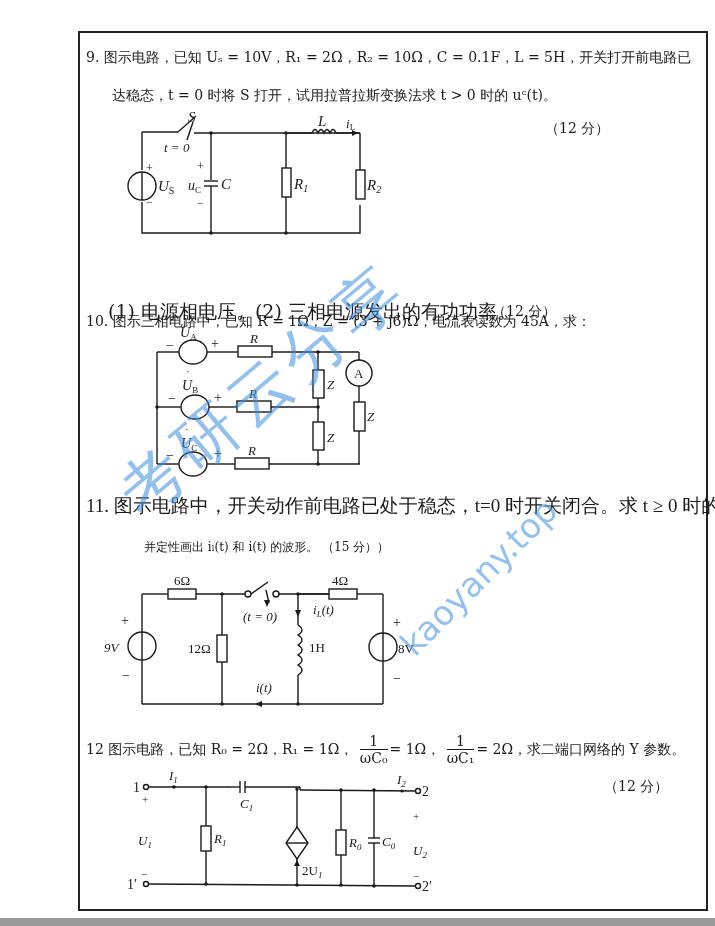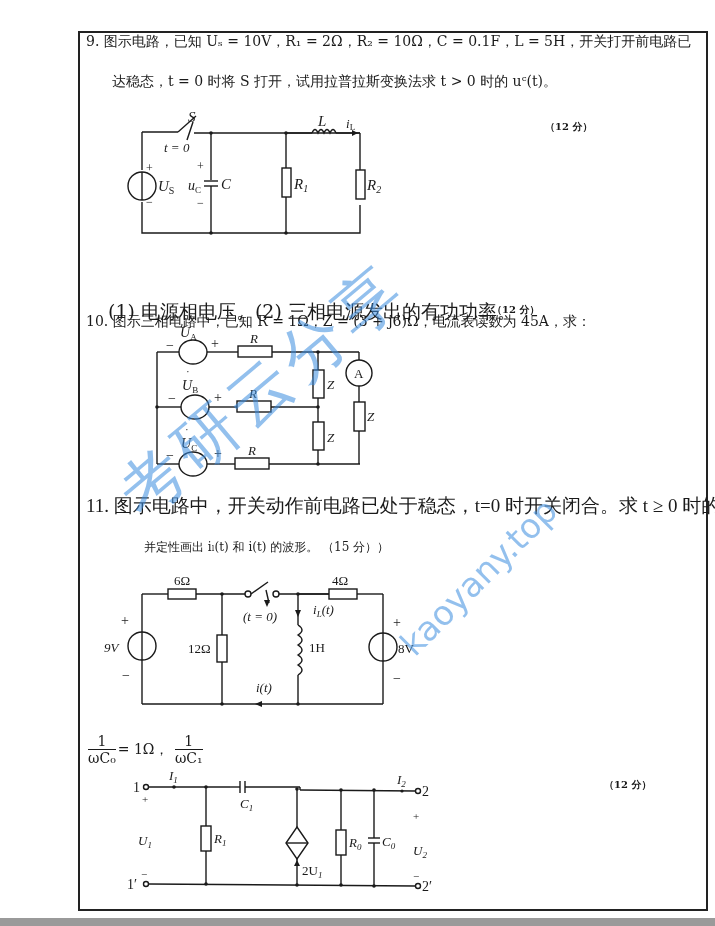--- a/index.html
+++ b/index.html
@@ -2,34 +2,34 @@
 <html><head>
 <meta charset="utf-8">
 <style>
   html,body{margin:0;padding:0;background:#fff;}
   body{width:715px;height:926px;position:relative;overflow:hidden;
        font-family:"DejaVu Serif","Liberation Serif",serif;color:#1a1a1a;}
   .frame{position:absolute;left:78px;top:31px;width:630px;height:880px;
          border-top:2px solid #222;border-left:2px solid #222;border-right:2px solid #222;border-bottom:2px solid #222;box-sizing:border-box;}
   .bottom-bar{position:absolute;left:0;top:918px;width:715px;height:8px;background:#9a9a9a;}
   .line{position:absolute;font-size:14px;white-space:nowrap;line-height:18px;}
-  .pts{position:absolute;font-size:10px;white-space:nowrap;font-weight:bold;}
+  .pts{position:absolute;font-size:14px;white-space:nowrap;}
   svg{position:absolute;overflow:visible;}
   svg text{font-family:"Liberation Serif","DejaVu Serif",serif;fill:#1a1a1a;}
   .it{font-style:italic;}
   .wm{position:absolute;color:#3b8de0;opacity:.55;pointer-events:none;white-space:nowrap;}
 </style>
 </head>
 <body>
 
 <div class="frame"></div>
 <div class="bottom-bar"></div>
 
-<div class="line" style="left:86px;top:32px;">9. 图示电路，已知 Uₛ = 10V，R₁ = 2Ω，R₂ = 10Ω，C = 0.1F，L = 5H，开关打开前电路已</div>
-<div class="line" style="left:112px;top:72px;">达稳态，t = 0 时将 S 打开，试用拉普拉斯变换法求 t &gt; 0 时的 uᶜ(t)。</div>
+<div class="line" style="left:86px;top:48px;">9. 图示电路，已知 Uₛ = 10V，R₁ = 2Ω，R₂ = 10Ω，C = 0.1F，L = 5H，开关打开前电路已</div>
+<div class="line" style="left:112px;top:86px;">达稳态，t = 0 时将 S 打开，试用拉普拉斯变换法求 t &gt; 0 时的 uᶜ(t)。</div>
 <div class="pts" style="left:545px;top:120px;">（12 分）</div>
 
 <svg style="left:0;top:0;" width="715" height="926">
   <g stroke="#1a1a1a" stroke-width="1.4" fill="none">
 
     <polyline points="142,132 142,170"></polyline>
     <polyline points="142,202 142,233 360,233 360,205"></polyline>
     <circle cx="142" cy="186" r="14"></circle>
     <line x1="142" y1="172" x2="142" y2="200"></line>
 
@@ -202,28 +202,29 @@
   <text x="122" y="680" font-size="14">−</text>
   <text x="393" y="627" font-size="14">+</text>
   <text x="393" y="683" font-size="14">−</text>
   <text x="309" y="652" font-size="13">1H</text>
   <text x="243" y="621" font-size="13" class="it">(t = 0)</text>
   <text x="313" y="614" font-size="13" class="it"><tspan>i</tspan><tspan font-size="9" dy="3">L</tspan><tspan dy="-3">(t)</tspan></text>
   <text x="256" y="692" font-size="13" class="it">i(t)</text>
 </svg>
 
 <div class="line" style="left:86px;top:733px;">
+  <span>12  图示电路，已知 R₀ = 2Ω，R₁ = 1Ω，</span>
   <span style="display:inline-block;vertical-align:middle;text-align:center;line-height:16px;margin:0 2px;">
     <span style="display:block;border-bottom:1px solid #1a1a1a;padding:0 3px;">1</span>
     <span style="display:block;">ωC₀</span>
   </span><span>= 1Ω，</span>
   <span style="display:inline-block;vertical-align:middle;text-align:center;line-height:16px;margin:0 2px;">
     <span style="display:block;border-bottom:1px solid #1a1a1a;padding:0 3px;">1</span>
     <span style="display:block;">ωC₁</span>
-  </span>
+  </span><span>= 2Ω，求二端口网络的 Y 参数。</span>
 </div>
 <div class="pts" style="left:604px;top:778px;">（12 分）</div>
 
 <svg style="left:0;top:0;" width="715" height="926">
   <g stroke="#1a1a1a" stroke-width="1.4" fill="none">
     <circle cx="146" cy="787" r="2.5"></circle>
     <line x1="149" y1="787" x2="230" y2="787"></line>
     <line x1="230" y1="787" x2="240" y2="787"></line>
     <line x1="240" y1="781" x2="240" y2="793"></line>
     <line x1="245" y1="781" x2="245" y2="793"></line>

